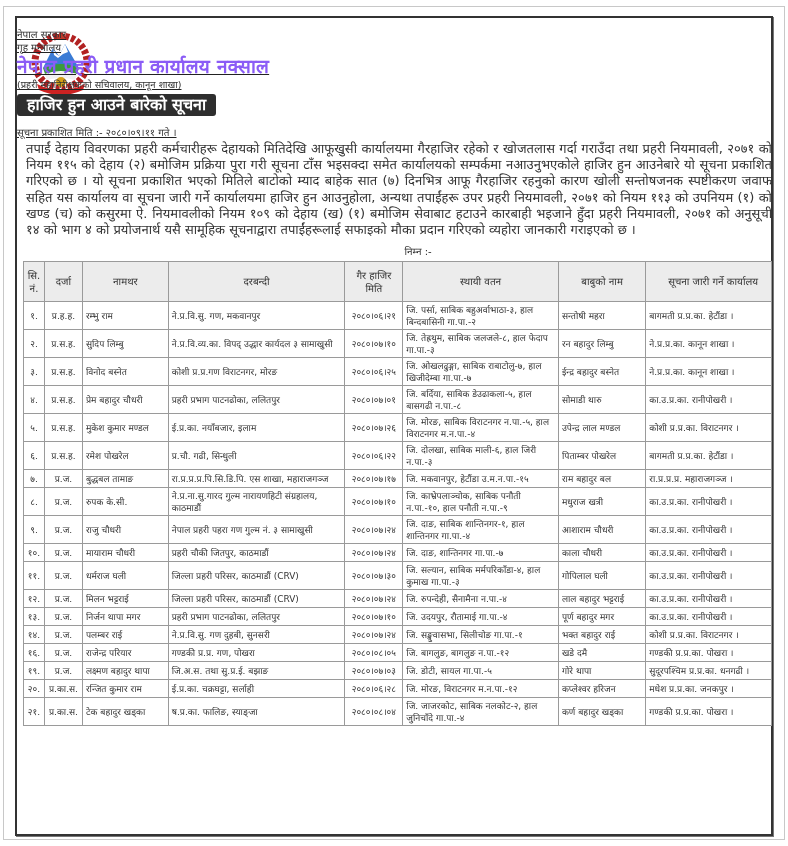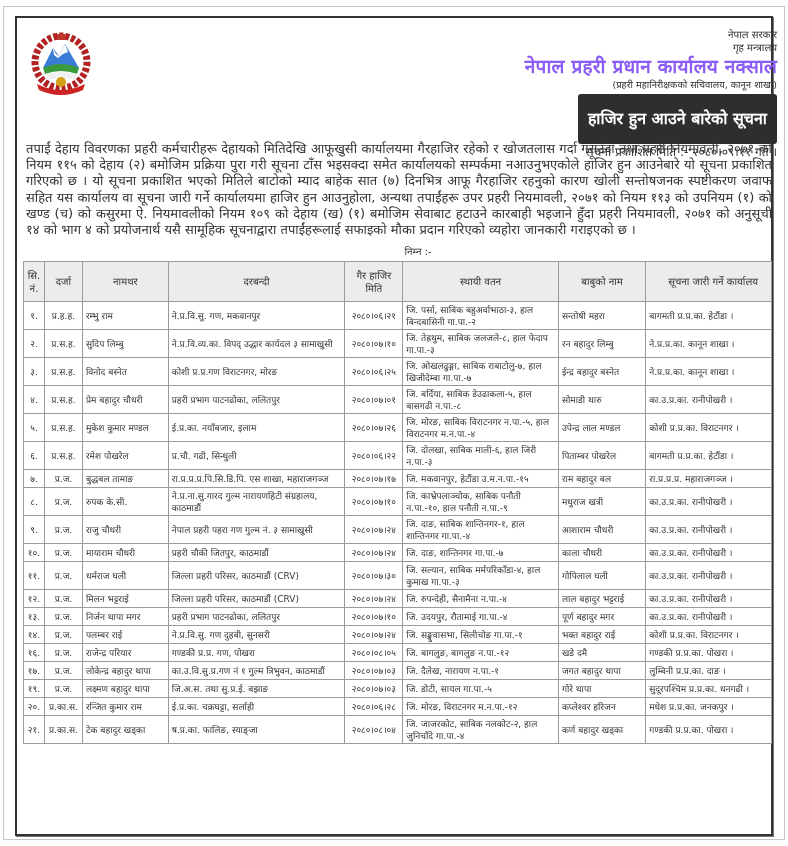--- a/index.html
+++ b/index.html
@@ -8,30 +8,30 @@
   .outer {
     position: absolute; left: 3px; top: 6px; width: 782px; height: 834px;
     border: 1px solid #c8c8c8; background: #fff;
   }
   .frame {
     position: absolute; left: 11px; top: 9px; width: 758px; height: 820px;
     border: 2px solid #333; box-shadow: 1px 1px 0 #777;
     background: #fff;
   }
   .emblem { position: absolute; left: 14px; top: 12px; width: 60px; height: 70px; }
-  .header { position: absolute; left: 6px; top: 10px; width: 100%; text-align: right; }
+  .header { position: absolute; left: 0; top: 10px; width: 100%; text-align: left; text-decoration: underline; }
   .hdr-line1 { font-size: 10px; line-height: 13px; color: #333; }
   .hdr-line2 { font-size: 10px; line-height: 13px; color: #333; }
   .hdr-title { font-size: 19px; line-height: 24px; font-weight: bold; color: #8b5cf6; letter-spacing: 0.2px; }
   .hdr-sub { font-size: 9.5px; line-height: 13px; color: #333; }
   .hdr-banner {
     display: inline-block; margin-top: 3px; background: #2e2e2e; color: #fff;
-    font-size: 16px; font-weight: bold; line-height: 20px; padding: 15px 10px; border-radius: 3px;
-  }
-  .hdr-date { font-size: 12px; line-height: 15px; color: #333; margin-top: 1px; }
+    font-size: 16px; font-weight: bold; line-height: 20px; padding: 1px 10px; border-radius: 3px;
+  }
+  .hdr-date { font-size: 10px; line-height: 15px; color: #333; margin-top: 9px; }
   .para {
     position: absolute; left: 9px; top: 123px; width: 746px;
     font-size: 13px; line-height: 16.2px; color: #333; text-align: justify;
   }
   .nimna { position: absolute; left: 0; top: 226px; width: 100%; text-align: center; font-size: 10px; color: #333; padding-left: 48px; }
   table {
     position: absolute; left: 6px; top: 243px; width: 749px;
     border-collapse: collapse; font-size: 9px; color: #333;
   }
   th, td { border: 1px solid #9a9a9a; padding: 1px 3px; vertical-align: middle; }
@@ -254,30 +254,20 @@
     <td class="c">१६.</td>
     <td class="c nowrap">प्र.ज.</td>
     <td class="nowrap">राजेन्द्र परियार</td>
     <td>गण्डकी प्र.प्र. गण, पोखरा</td>
     <td class="c nowrap">२०८०।०८।०५</td>
     <td>जि. बागलुङ, बागलुङ न.पा.-१२</td>
     <td>खडे दमै</td>
     <td class="nowrap">गण्डकी प्र.प्र.का. पोखरा ।</td>
   </tr>
 
-  <tr class="h1">
-    <td class="c">१७.</td>
-    <td class="c nowrap">प्र.ज.</td>
-    <td class="nowrap">लोकेन्द्र बहादुर थापा</td>
-    <td>का.उ.वि.सु.प्र.गण नं १ गुल्म त्रिभुवन, काठमाडौं</td>
-    <td class="c nowrap">२०८०।०७।०३</td>
-    <td>जि. दैलेख, नारायण न.पा.-१</td>
-    <td>जगत बहादुर थापा</td>
-    <td class="nowrap">लुम्बिनी प्र.प्र.का. दाङ ।</td>
-  </tr>
 
 
   <tr class="h1">
     <td class="c">१९.</td>
     <td class="c nowrap">प्र.ज.</td>
     <td class="nowrap">लक्ष्मण बहादुर थापा</td>
     <td>जि.अ.स. तथा सु.प्र.ई. बझाङ</td>
     <td class="c nowrap">२०८०।०७।०३</td>
     <td>जि. डोटी, सायल गा.पा.-५</td>
     <td>गोरे थापा</td>

